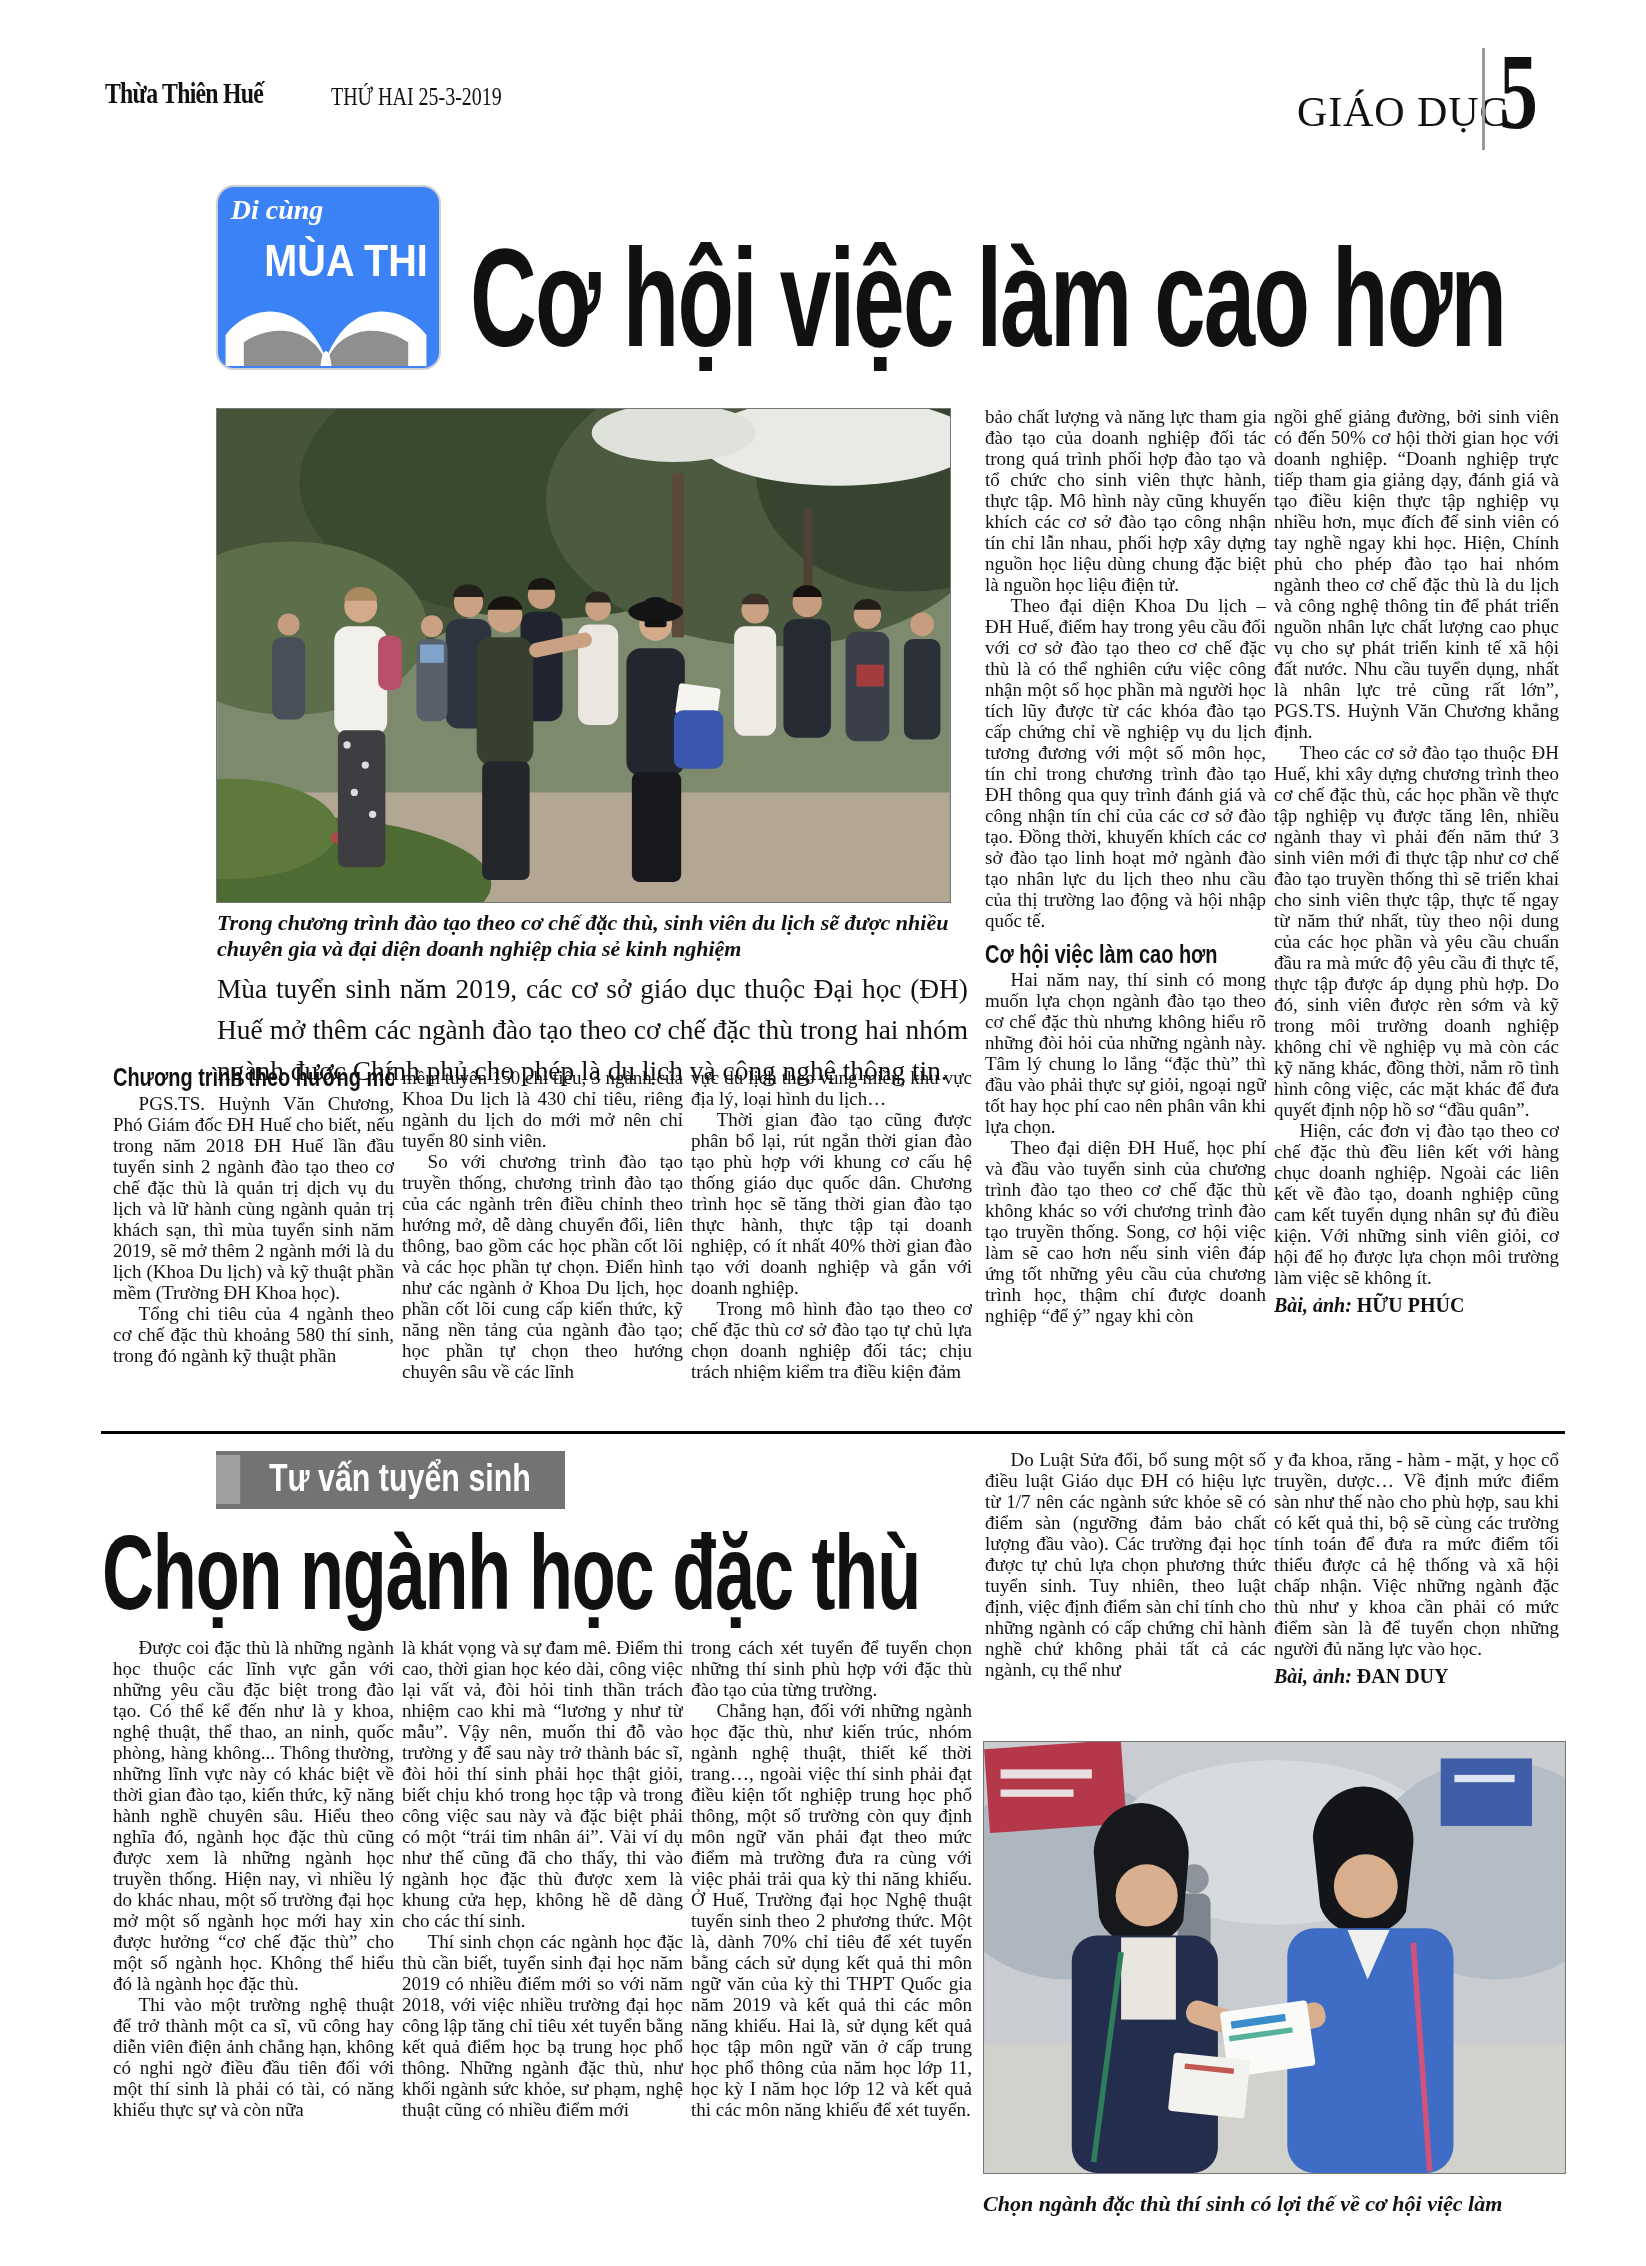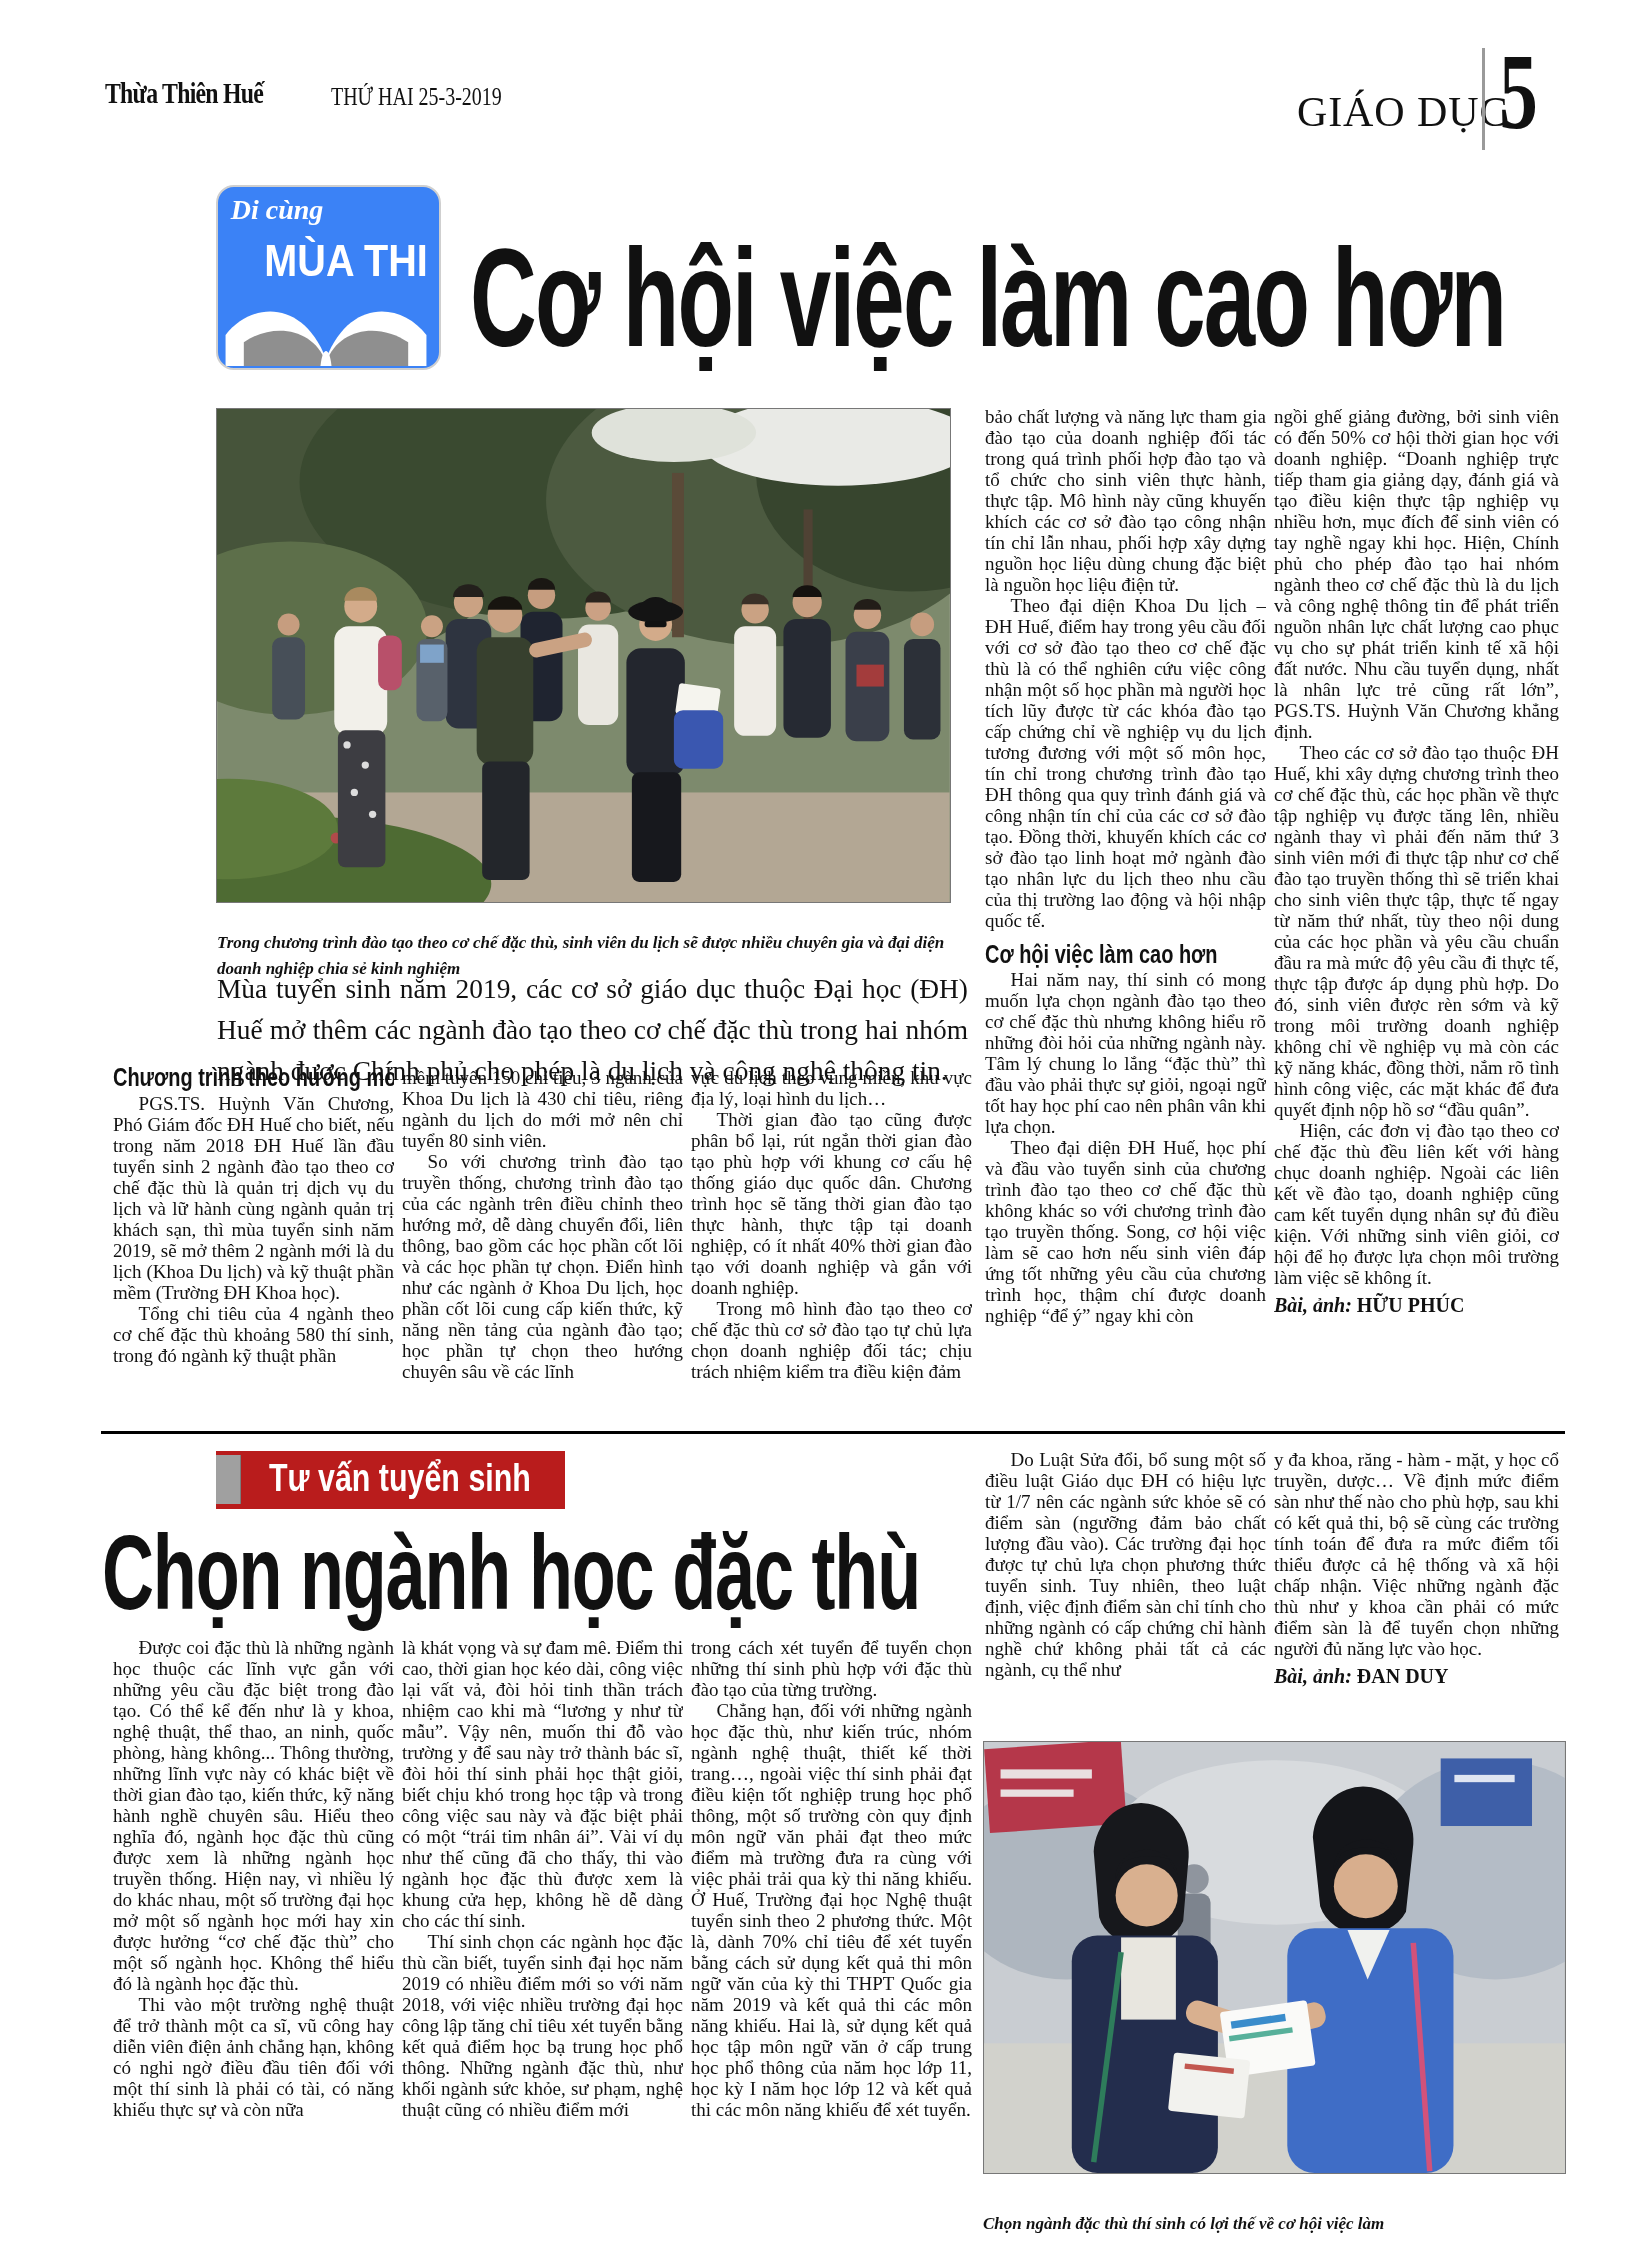--- a/index.html
+++ b/index.html
@@ -16,34 +16,34 @@
   .badge{background:#3b82f6;border:2.7px solid #cfcfcf;border-radius:18px;overflow:hidden;}
   .badge-top{position:absolute;left:12.8px;top:7.3px;color:#fff;font-family:"Liberation Serif",serif;font-weight:bold;font-style:italic;font-size:28px;}
   .badge-bottom{position:absolute;right:11px;top:48px;color:#fff;font-family:"Liberation Sans","DejaVu Sans",sans-serif;
        font-weight:bold;font-size:45px;transform:scaleX(.88);transform-origin:100% 0;white-space:nowrap;}
   .kicker{font-weight:bold;font-size:41px;white-space:nowrap;}
   .headline1{font-family:"Liberation Sans","DejaVu Sans",sans-serif;font-weight:bold;font-size:139px;line-height:1.02;
        letter-spacing:-2.7px;transform:scaleX(.665);transform-origin:0 0;white-space:nowrap;}
   .headline2{font-family:"Liberation Sans","DejaVu Sans",sans-serif;font-weight:bold;font-size:106px;line-height:1;
        letter-spacing:-1.8px;transform:scaleX(.68);transform-origin:0 0;white-space:nowrap;}
   .photo{border:0.9px solid #777;background:#9aa08c;}
-  .caption{font-weight:bold;font-style:italic;font-size:17px;line-height:25.6px;margin-top:20px;}
+  .caption{font-weight:bold;font-style:italic;font-size:22px;line-height:25.6px;}
   .lead{font-weight:normal;font-size:27.4px;line-height:41px;text-align:justify;}
   .col{font-size:19px;line-height:21px;text-align:justify;overflow:hidden;}
   .col p{margin:0;text-indent:25.6px;}
   .col p.ni{text-indent:0;}
   .subhead{font-family:"Liberation Sans","DejaVu Sans",sans-serif;font-weight:bold;font-size:25.6px;
        transform:scaleX(.78);transform-origin:0 50%;white-space:nowrap;text-indent:0;margin:0 0 4.6px 0;}
   .subhead.mid{margin-top:12.8px;}
   .byline{margin-top:7.3px;font-size:20px;}
   .byline .bl{font-style:italic;font-weight:bold;}
   .byline .bn{font-weight:bold;}
   .rule{background:#000;}
   
-  .label-box{background:#b91c1c;}
+  .label-box{background:#737373;}
   .label-tab{position:absolute;left:0;top:3.7px;width:24px;height:49px;background:#a0a0a0;border-right:1.8px solid #7c7c7c;}
   .label-text{position:absolute;left:53px;top:5.5px;color:#fff;font-family:"Liberation Sans","DejaVu Sans",sans-serif;
        font-weight:bold;font-size:38px;transform:scaleX(.8);transform-origin:0 0;white-space:nowrap;}
 </style>
 </head>
 <body>
 
 <div id="page">
 
   <div class="abs paper-name" style="left:105px;top:77px;">Thừa Thiên Huế</div>

